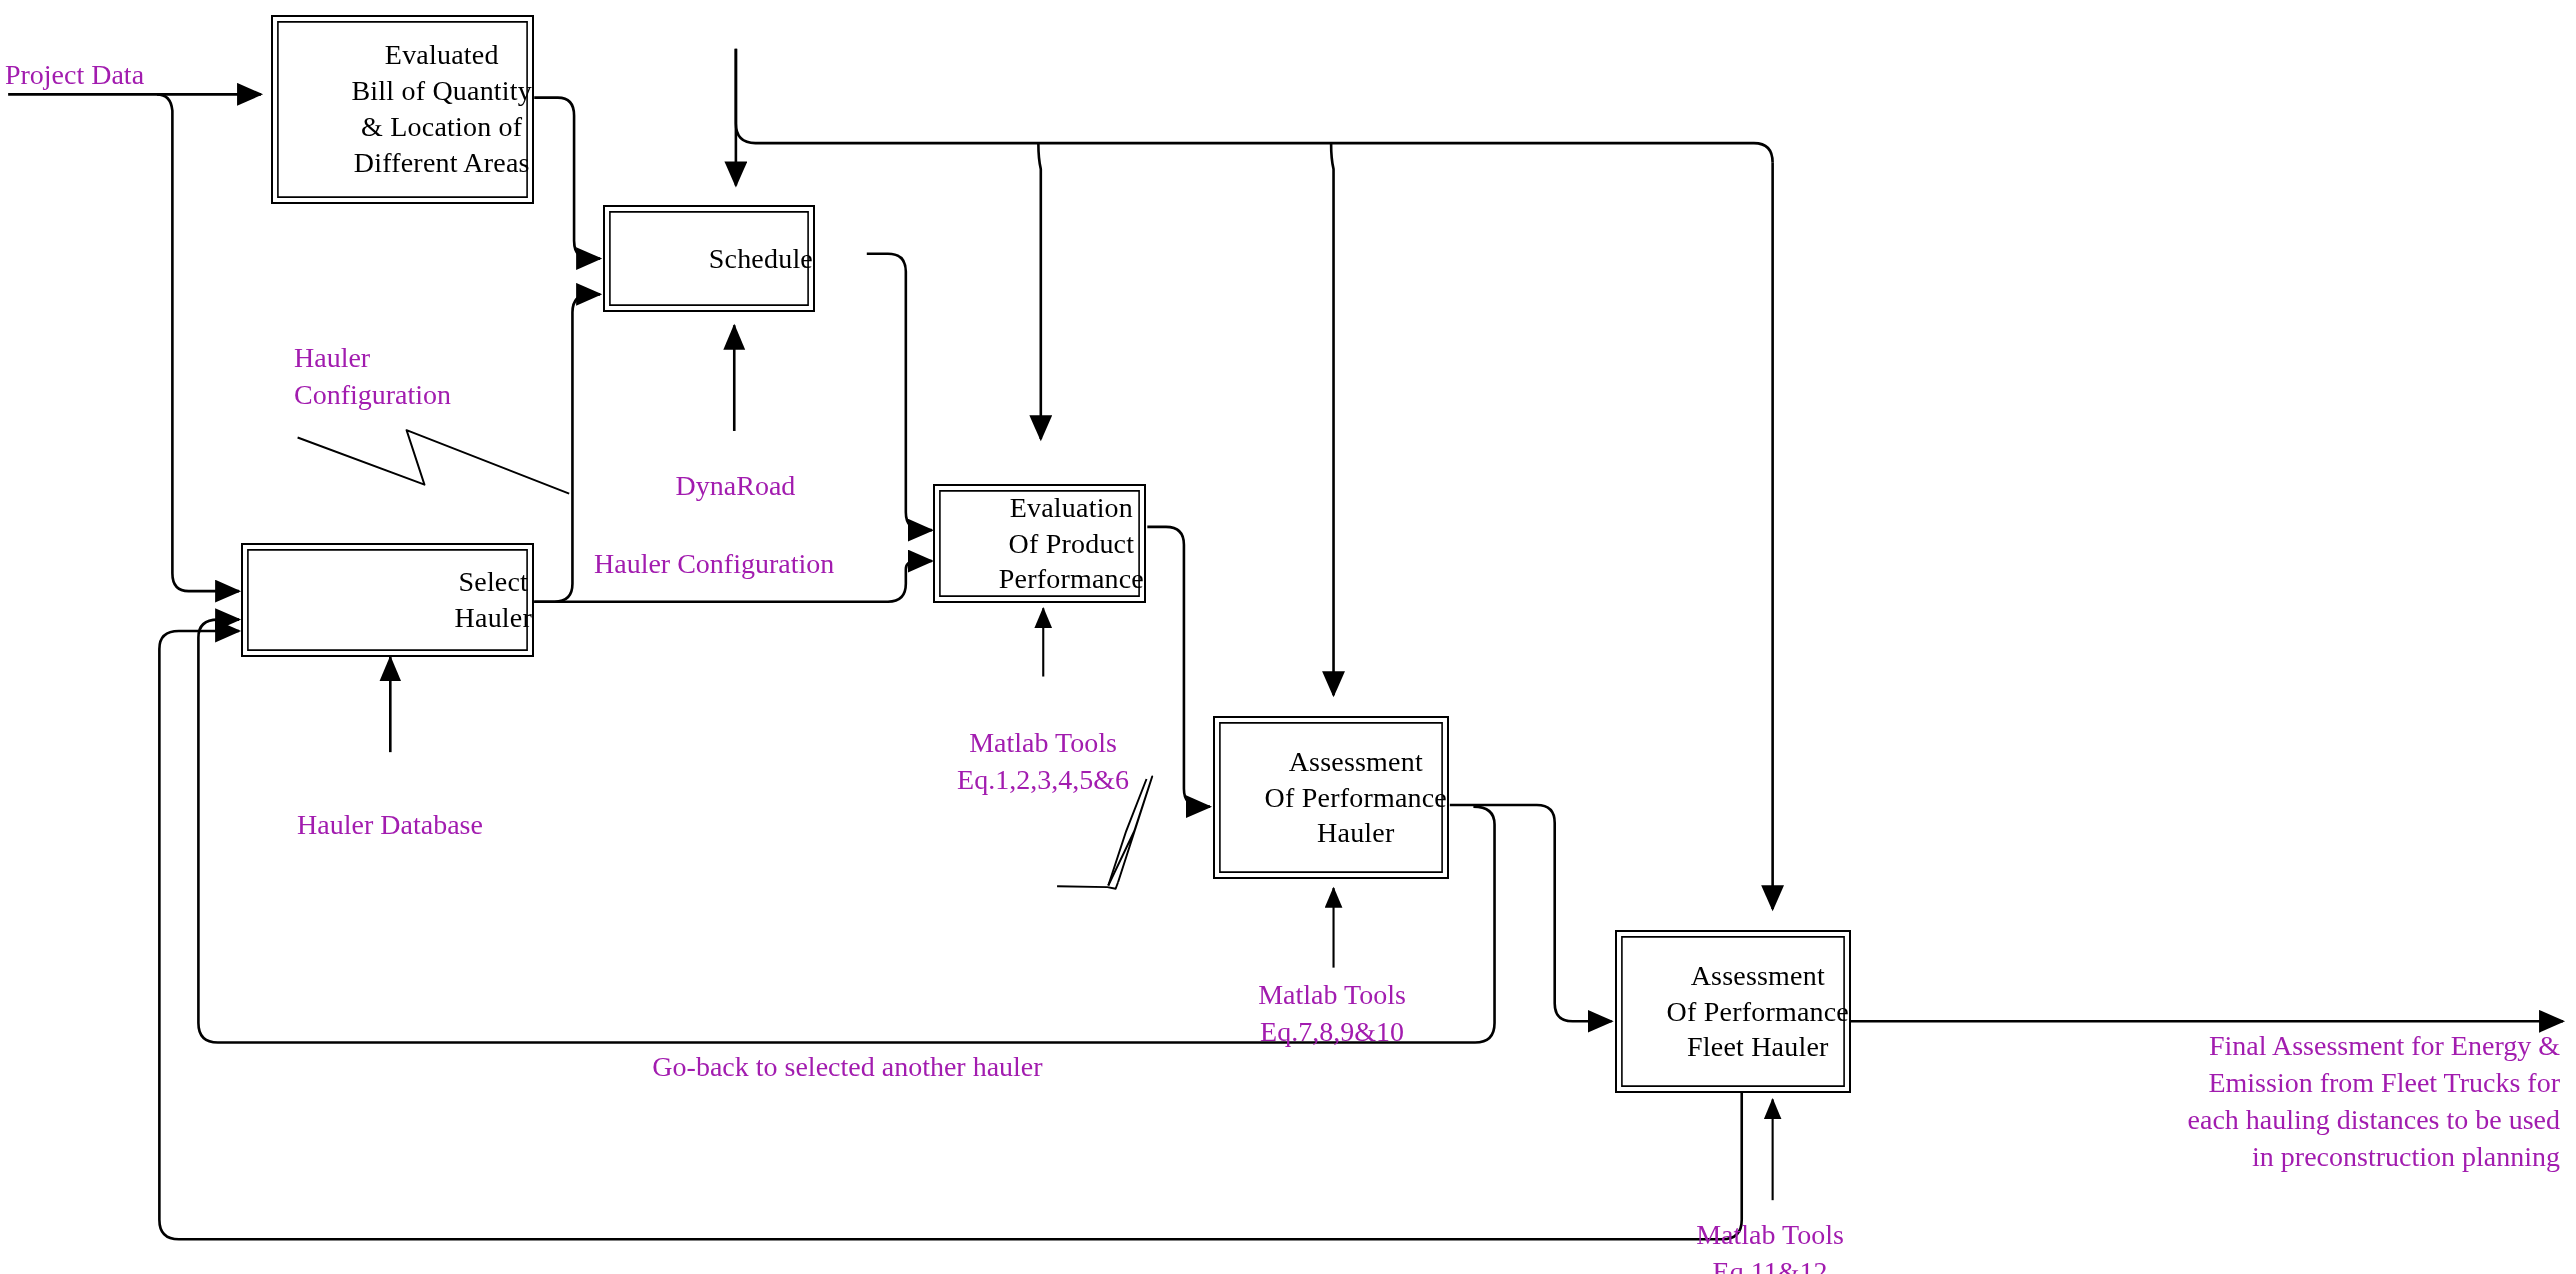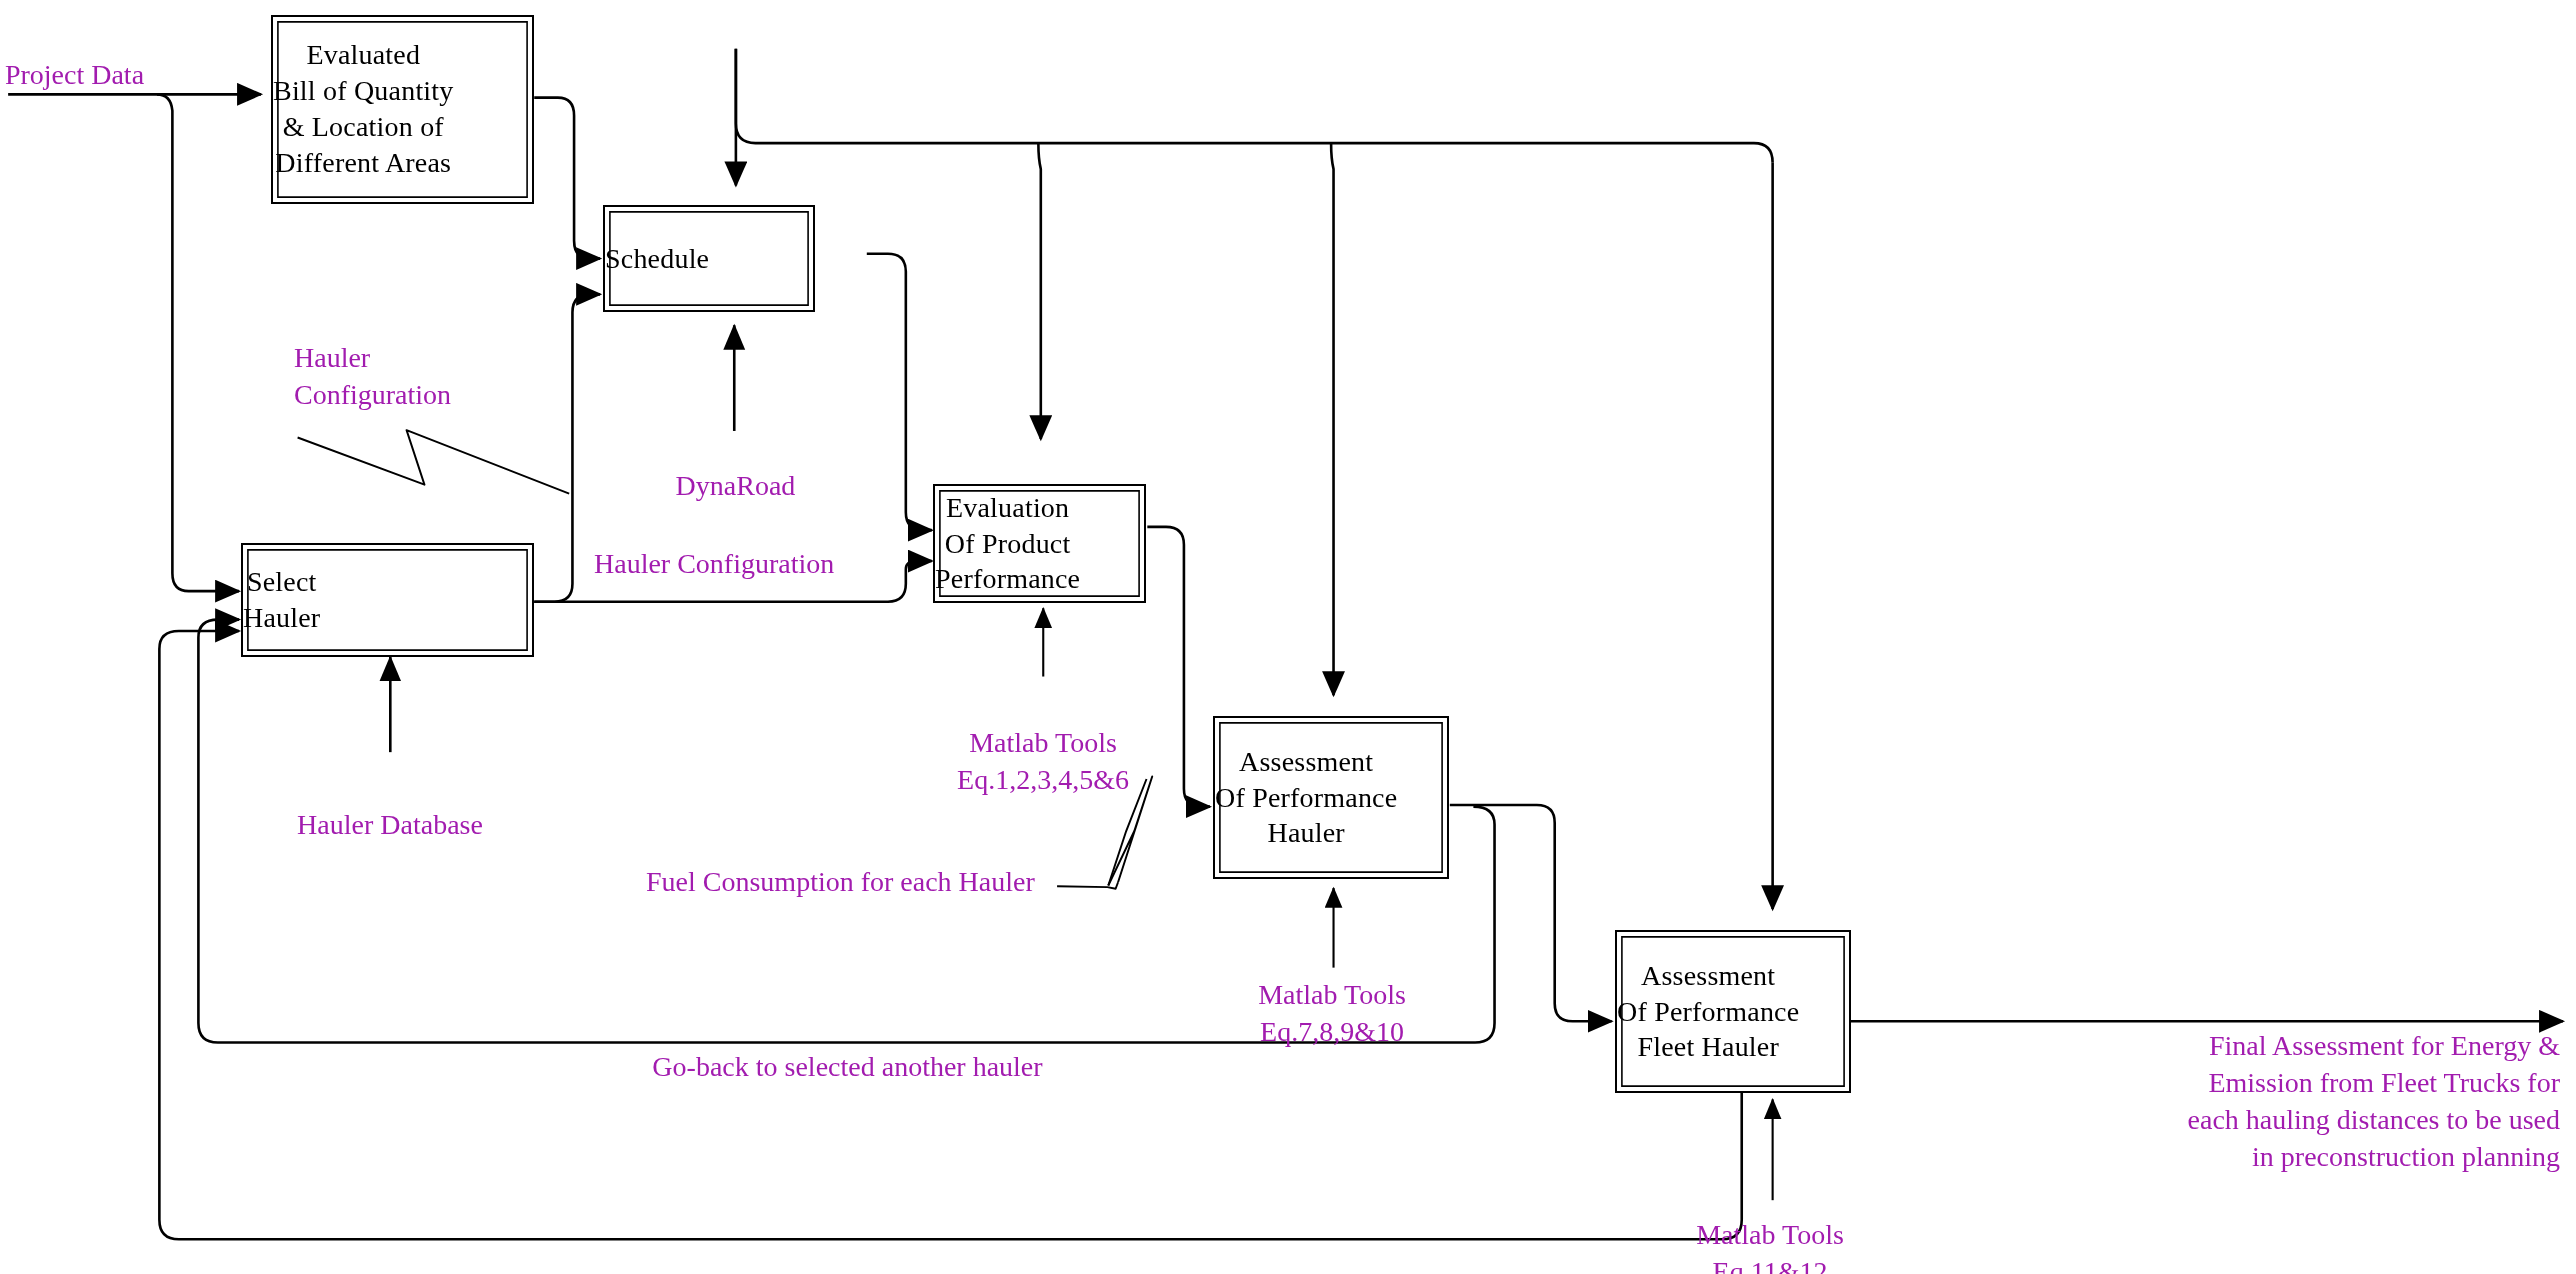--- a/index.html
+++ b/index.html
@@ -4,21 +4,21 @@
 <style>
   html,body{margin:0;padding:0;background:#ffffff;}
   body{width:2576px;height:1275px;overflow:hidden;
        font-family:"Liberation Serif","DejaVu Serif",serif;}
   #stage{position:relative;width:2576px;height:1275px;background:#fff;}
   svg.layer{position:absolute;left:0;top:0;width:2576px;height:1275px;}
   
   .pbox{position:absolute;background:#fff;border:2.4px solid #000;
         box-sizing:border-box;
         box-shadow: inset 0 0 0 4.1px #fff, inset 0 0 0 5.7px #000;
-        display:flex;align-items:center;justify-content:flex-start;}
+        display:flex;align-items:center;justify-content:flex-end;padding-left:19px;}
   .pbox .plabel{text-align:center;color:#000;font-size:28px;line-height:1.28;
                 white-space:pre-line;letter-spacing:0.2px;}
   .flabel{position:absolute;color:#a21caf;font-size:28px;line-height:1.32;
           white-space:pre-line;}
   .flabel.ctr{text-align:center;margin-top:44px;}
   .flabel.lft{text-align:left;}
 </style>
 </head>
 <body>
 
@@ -129,21 +129,20 @@
 
   <div class="flabel ctr" style="left:905px;top:681px;width:276px;">Matlab Tools
 Eq.1,2,3,4,5&amp;6</div>
 
   <div class="flabel ctr" style="left:1198px;top:933px;width:268px;">Matlab Tools
 Eq.7,8,9&amp;10</div>
 
   <div class="flabel ctr" style="left:1636px;top:1173px;width:268px;">Matlab Tools
 Eq.11&amp;12</div>
 
-  <div class="flabel lft" style="left:646px;top:864px;width:488px;">Fuel Consumption for each Hauler</div>
 
   <div class="flabel ctr" style="left:498px;top:1005px;width:699px;">Go-back to selected another hauler</div>
 
 
   <div class="flabel lft" style="left:2056px;top:1028px;width:504px;text-align:right;">Final Assessment for Energy &amp;
 Emission from Fleet Trucks for
 each hauling distances to be used
 in preconstruction planning</div>
 
 </div>

